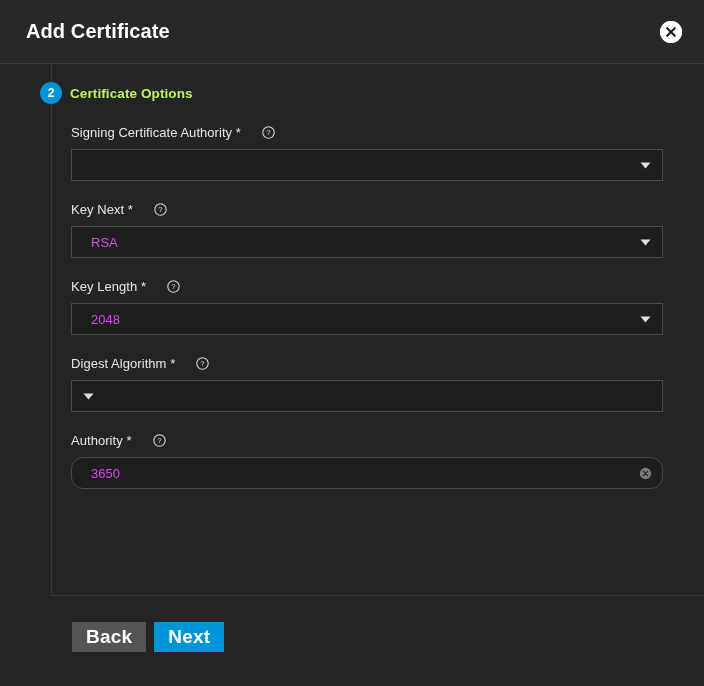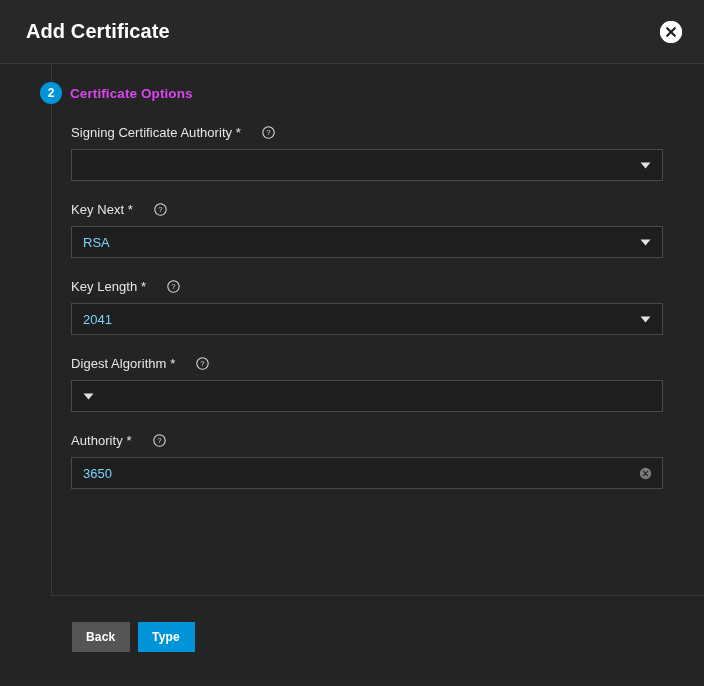--- a/index.html
+++ b/index.html
@@ -98,21 +98,21 @@
     align-items: center;
     justify-content: center;
     line-height: 1;
   }
   .step-label {
     position: absolute;
     left: 70px;
     top: 22px;
     font-size: 13.5px;
     font-weight: bold;
-    color: #d946ef;
+    color: #bef264;
     letter-spacing: 0.1px;
   }
 
   
   .form-area {
     position: absolute;
     left: 0;
     right: 0;
     top: 60px;
     padding-left: 71px;
@@ -149,33 +149,34 @@
     border: 1px solid #4a4a4a;
     box-sizing: border-box;
     display: flex;
     align-items: center;
     padding: 0 9px 0 11px;
     position: relative;
     cursor: pointer;
   }
   .control-value {
     font-size: 13px;
-    color: #7dd3fc;
+    color: #d946ef;
     flex: 1;
     overflow: hidden;
     white-space: nowrap;
     text-overflow: ellipsis;
+    margin-left: 8px;
   }
   .select-arrow {
     width: 11px;
     height: 7px;
     flex: 0 0 auto;
     margin-right: 2px;
   }
-  .control.text-input { cursor: text; }
+  .control.text-input { cursor: text; border-radius: 12px; }
   .clear-button {
     width: 13px;
     height: 13px;
     flex: 0 0 auto;
     cursor: pointer;
     margin-right: 1px;
   }
 
   
   .footer {
@@ -191,21 +192,21 @@
     display: flex;
     gap: 8px;
     padding: 26px 0 0 21px;
   }
   .btn {
     height: 30px;
     min-width: 57px;
     padding: 0 14px;
     border: none;
     font-family: "Liberation Sans", sans-serif;
-    font-size: 12px;
+    font-size: 19px;
     font-weight: bold;
     color: #ffffff;
     cursor: pointer;
     letter-spacing: 0.2px;
   }
   .btn-back { background: #555555; }
   .btn-next { background: #0095d9; }
 </style>
 </head>
 <body>
@@ -267,21 +268,21 @@
 
       <div class="field">
         <div class="field-label-row">
           <span class="field-label"><span>Key Length</span> <span class="req-star">*</span></span>
           <svg class="help-icon" viewBox="0 0 16 16">
             <circle cx="8" cy="8" r="7" fill="none" stroke="#d8d8d8" stroke-width="1.3"></circle>
             <text x="8" y="11.6" text-anchor="middle" font-family="Liberation Sans, sans-serif" font-size="9.5" fill="#d8d8d8">?</text>
           </svg>
         </div>
         <div class="control">
-          <span class="control-value">2041</span>
+          <span class="control-value">2048</span>
           <svg class="select-arrow" viewBox="0 0 11 7">
             <polygon points="0.5,0.5 10.5,0.5 5.5,6.5" fill="#e0e0e0"></polygon>
           </svg>
         </div>
       </div>
 
       <div class="field">
         <div class="field-label-row">
           <span class="field-label"><span>Digest Algorithm</span> <span class="req-star">*</span></span>
           <svg class="help-icon" viewBox="0 0 16 16">
@@ -311,18 +312,18 @@
             <path d="M5.4 5.4 L10.6 10.6 M10.6 5.4 L5.4 10.6" stroke="#242424" stroke-width="1.6" stroke-linecap="round"></path>
           </svg>
         </div>
       </div>
 
     </div>
 
     <div class="footer">
       <div class="footer-inner">
         <button class="btn btn-back">Back</button>
-        <button class="btn btn-next">Type</button>
+        <button class="btn btn-next">Next</button>
       </div>
     </div>
 
   </div>
 </div>
 
 </body></html>

